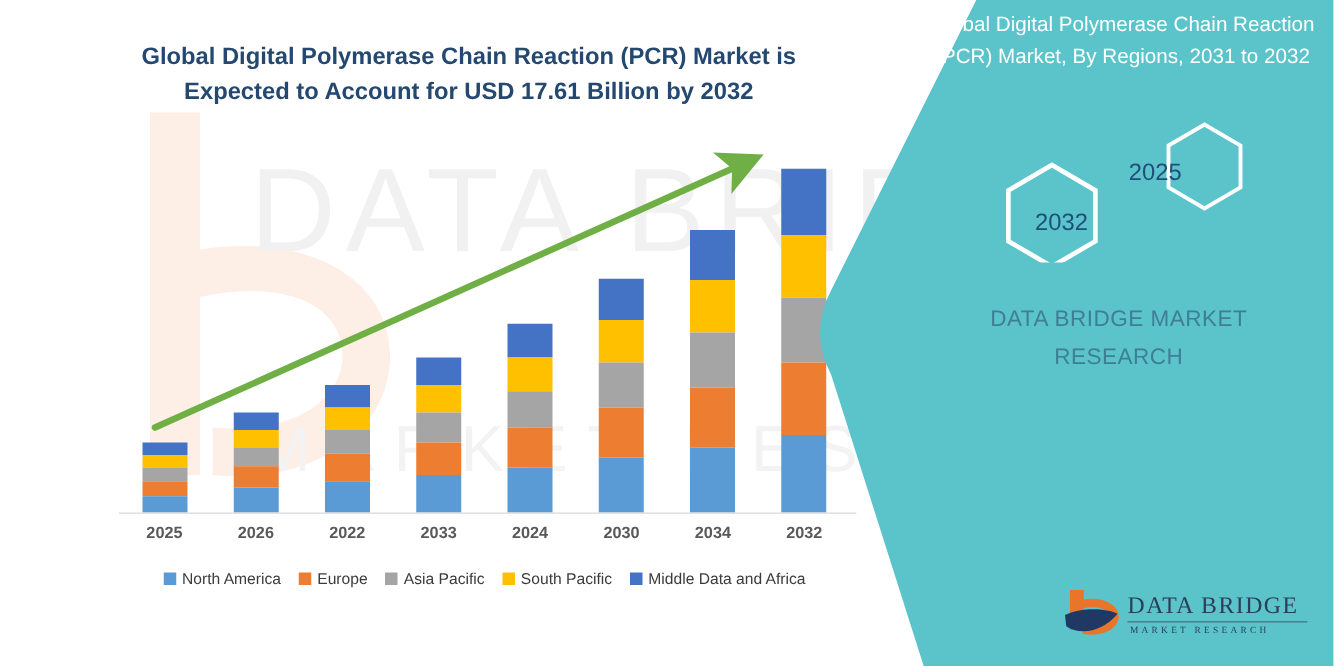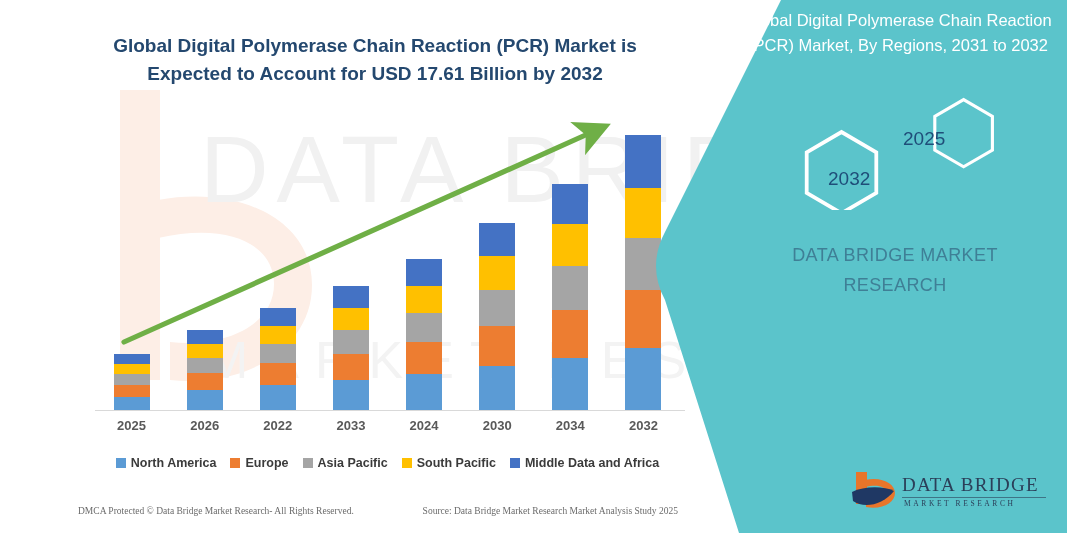--- a/index.html
+++ b/index.html
@@ -70,21 +70,21 @@
     font-size:13px;font-weight:bold;color:#595959;
   }
 
   .legend{
     position:absolute;left:95px;top:456px;width:585px;
     display:flex;justify-content:center;align-items:center;
     gap:14px;
   }
   .legend-item{display:flex;align-items:center;gap:5px;}
   .legend-swatch{width:10px;height:10px;display:inline-block;}
-  .legend-label{font-size:12.5px;color:#3b3b3b;font-weight:bold;white-space:nowrap;}
+  .legend-label{font-size:12.5px;color:#3b3b3b;font-weight:normal;white-space:nowrap;}
 
   .arrow-svg{position:absolute;left:95px;top:110px;width:585px;height:300px;pointer-events:none;}
 
   .footer{
     position:absolute;left:78px;top:506px;width:600px;
     display:flex;justify-content:space-between;
     font-family:"Liberation Serif", serif;
     font-size:9.5px;color:#6b6b6b;
   }
 
@@ -253,24 +253,20 @@
       <div class="legend-item">
         <span class="legend-swatch" style="background: rgb(255, 192, 0);"></span>
         <span class="legend-label">South Pacific</span>
       </div>
       <div class="legend-item">
         <span class="legend-swatch" style="background: rgb(68, 114, 196);"></span>
         <span class="legend-label">Middle Data and Africa</span>
       </div>
     </div>
 
-  <div class="footer">
-    <span>DMCA Protected © Data Bridge Market Research- All Rights Reserved.</span>
-    <span>Source: Data Bridge Market Research  Market Analysis Study 2025</span>
-  </div>
 
   <svg class="panel" viewBox="0 0 420 533" preserveAspectRatio="none">
     <path d="M134 0 L420 0 L420 533 L92 533 L18 300 Q0 266, 18 232 Z" fill="#5BC4CB"></path>
   </svg>
 
   <div class="panel-content">
     <div class="panel-title">Global Digital Polymerase Chain Reaction (PCR) Market, By Regions, 2031 to 2032</div>
 
     <div class="hex-wrap">
       <svg viewBox="0 0 240 120" width="240" height="120">

